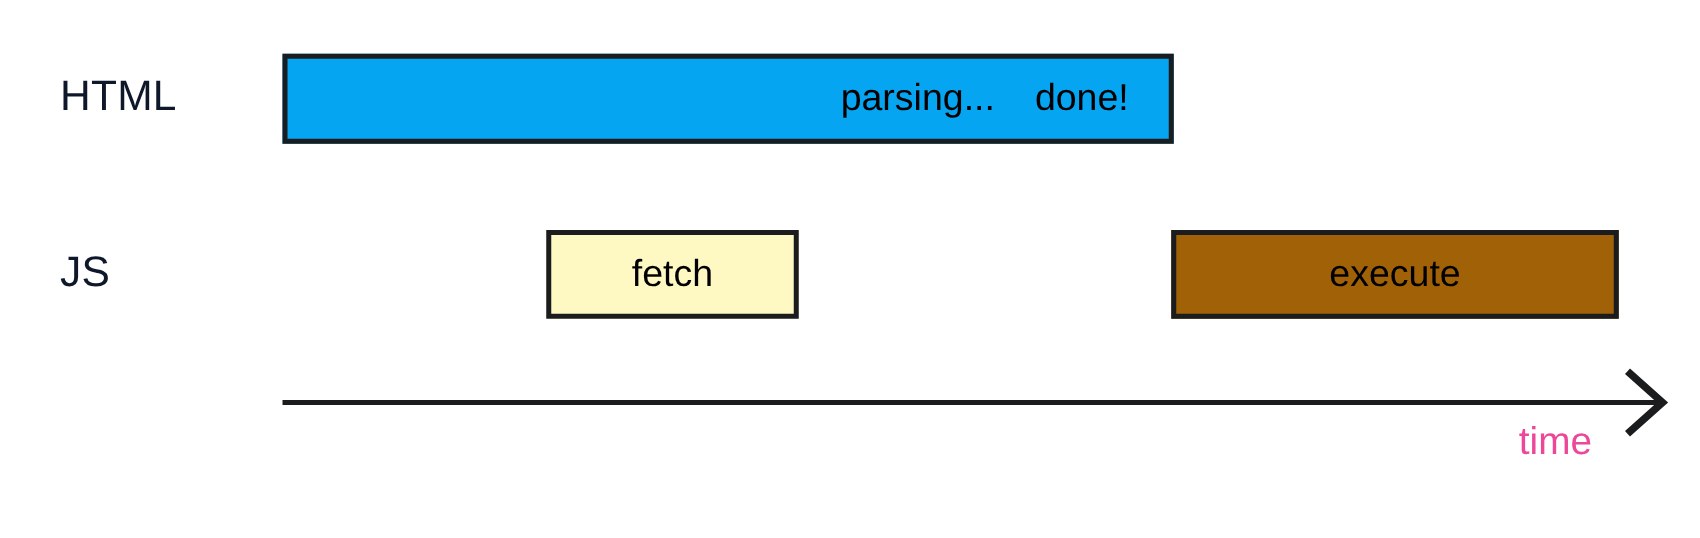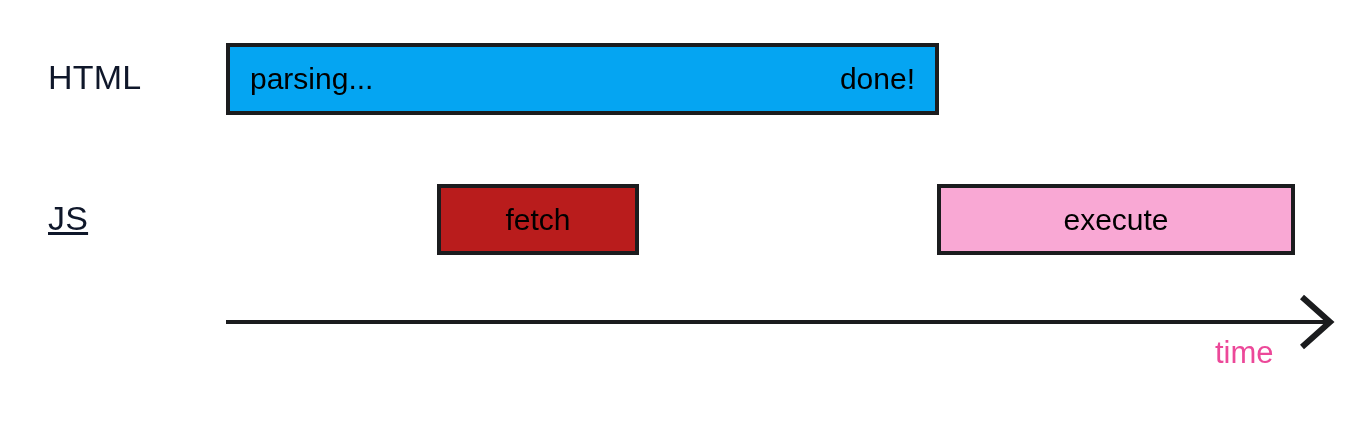--- a/index.html
+++ b/index.html
@@ -22,21 +22,21 @@
   
   .row-label {
     position: absolute;
     font-size: 34px;
     line-height: 1;
     color: #0f172a;
     letter-spacing: 0.2px;
     white-space: nowrap;
   }
   #label-html { left: 48px; top: 60px; }
-  #label-js   { left: 48px; top: 201px; text-decoration: underline; }
+  #label-js   { left: 48px; top: 201px; }
 
   
   .bar {
     position: absolute;
     box-sizing: border-box;
     border: 4px solid #1b1c1e;
     display: flex;
     align-items: center;
     color: #000000;
     font-size: 30px;
@@ -45,39 +45,40 @@
   .bar-text {
     white-space: nowrap;
   }
 
   #bar-html {
     left: 226px;
     top: 43px;
     width: 713px;
     height: 72px;
     background: #05a5f2;
-    justify-content: space-between;
-    padding: 0 20px;
+    justify-content: flex-end;
+    padding: 0 32px;
+    gap: 32px;
   }
 
   #bar-fetch {
     left: 437px;
     top: 184px;
     width: 202px;
     height: 71px;
-    background: #b91c1c;
+    background: #fef9c3;
     justify-content: center;
   }
 
   #bar-execute {
     left: 937px;
     top: 184px;
     width: 358px;
     height: 71px;
-    background: #f9a8d4;
+    background: #a16207;
     justify-content: center;
   }
 
   
   #time-axis {
     position: absolute;
     left: 214px;
     top: 288px;
     width: 1136px;
     height: 70px;

